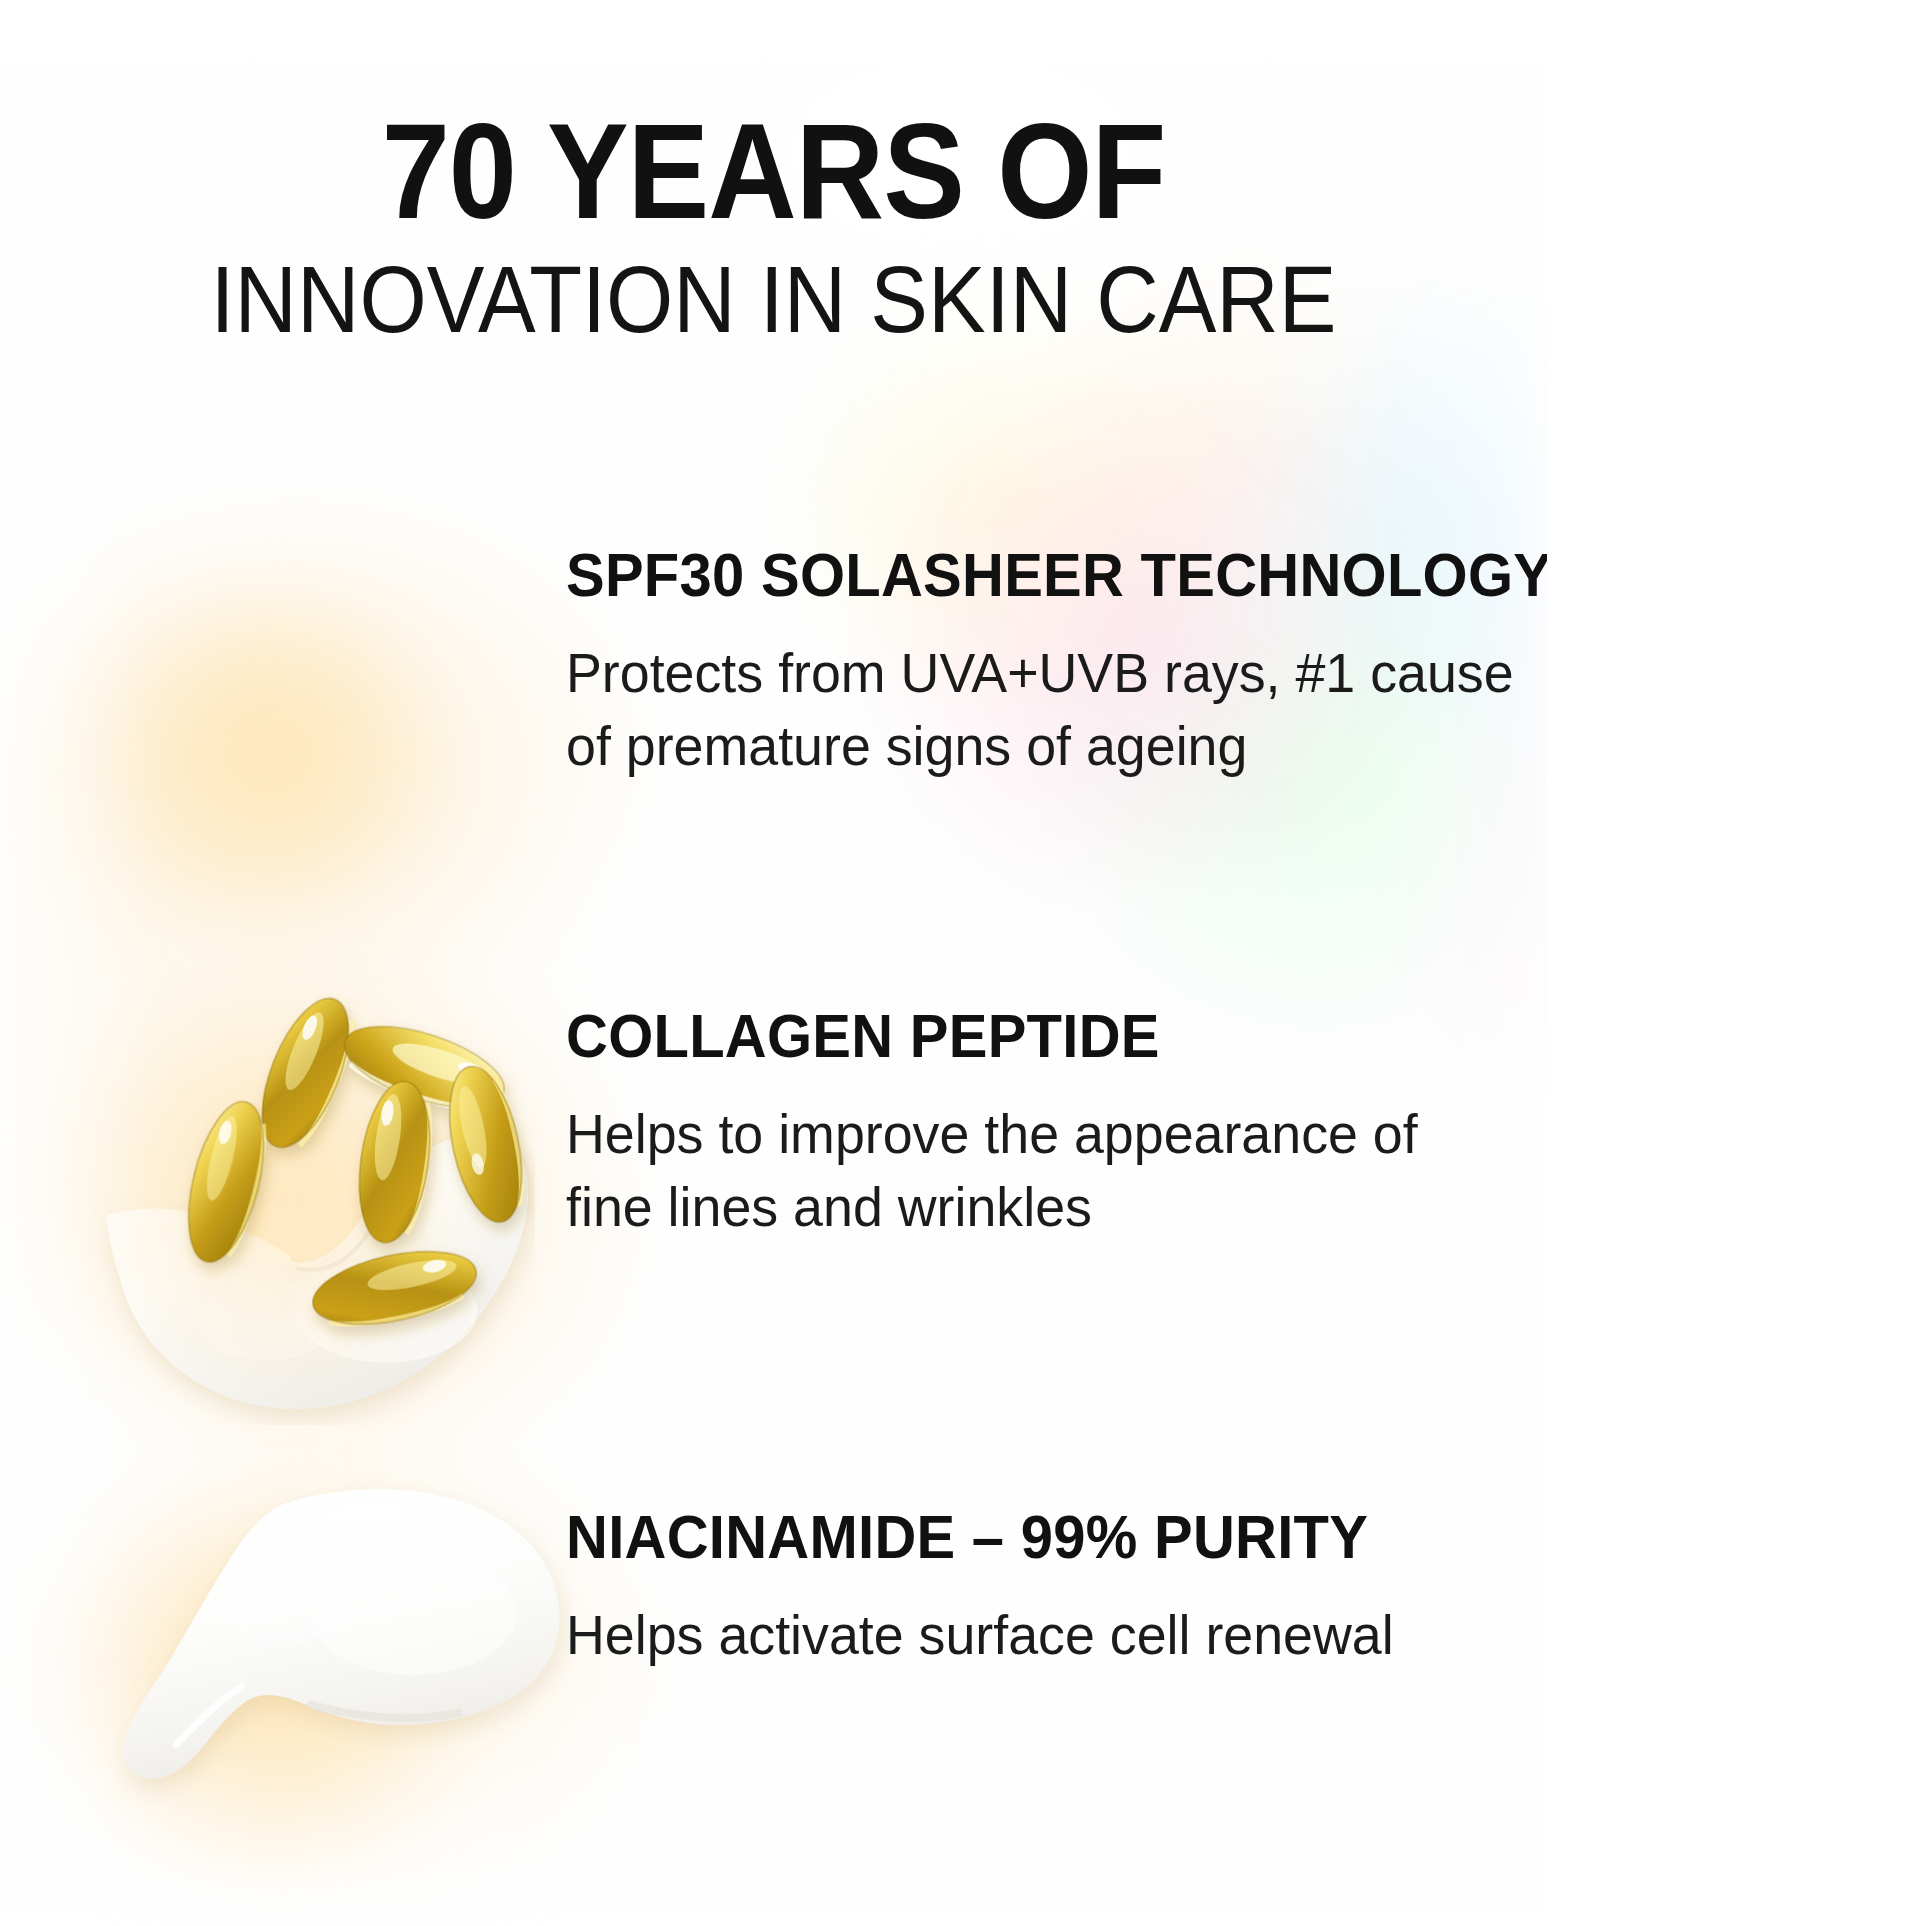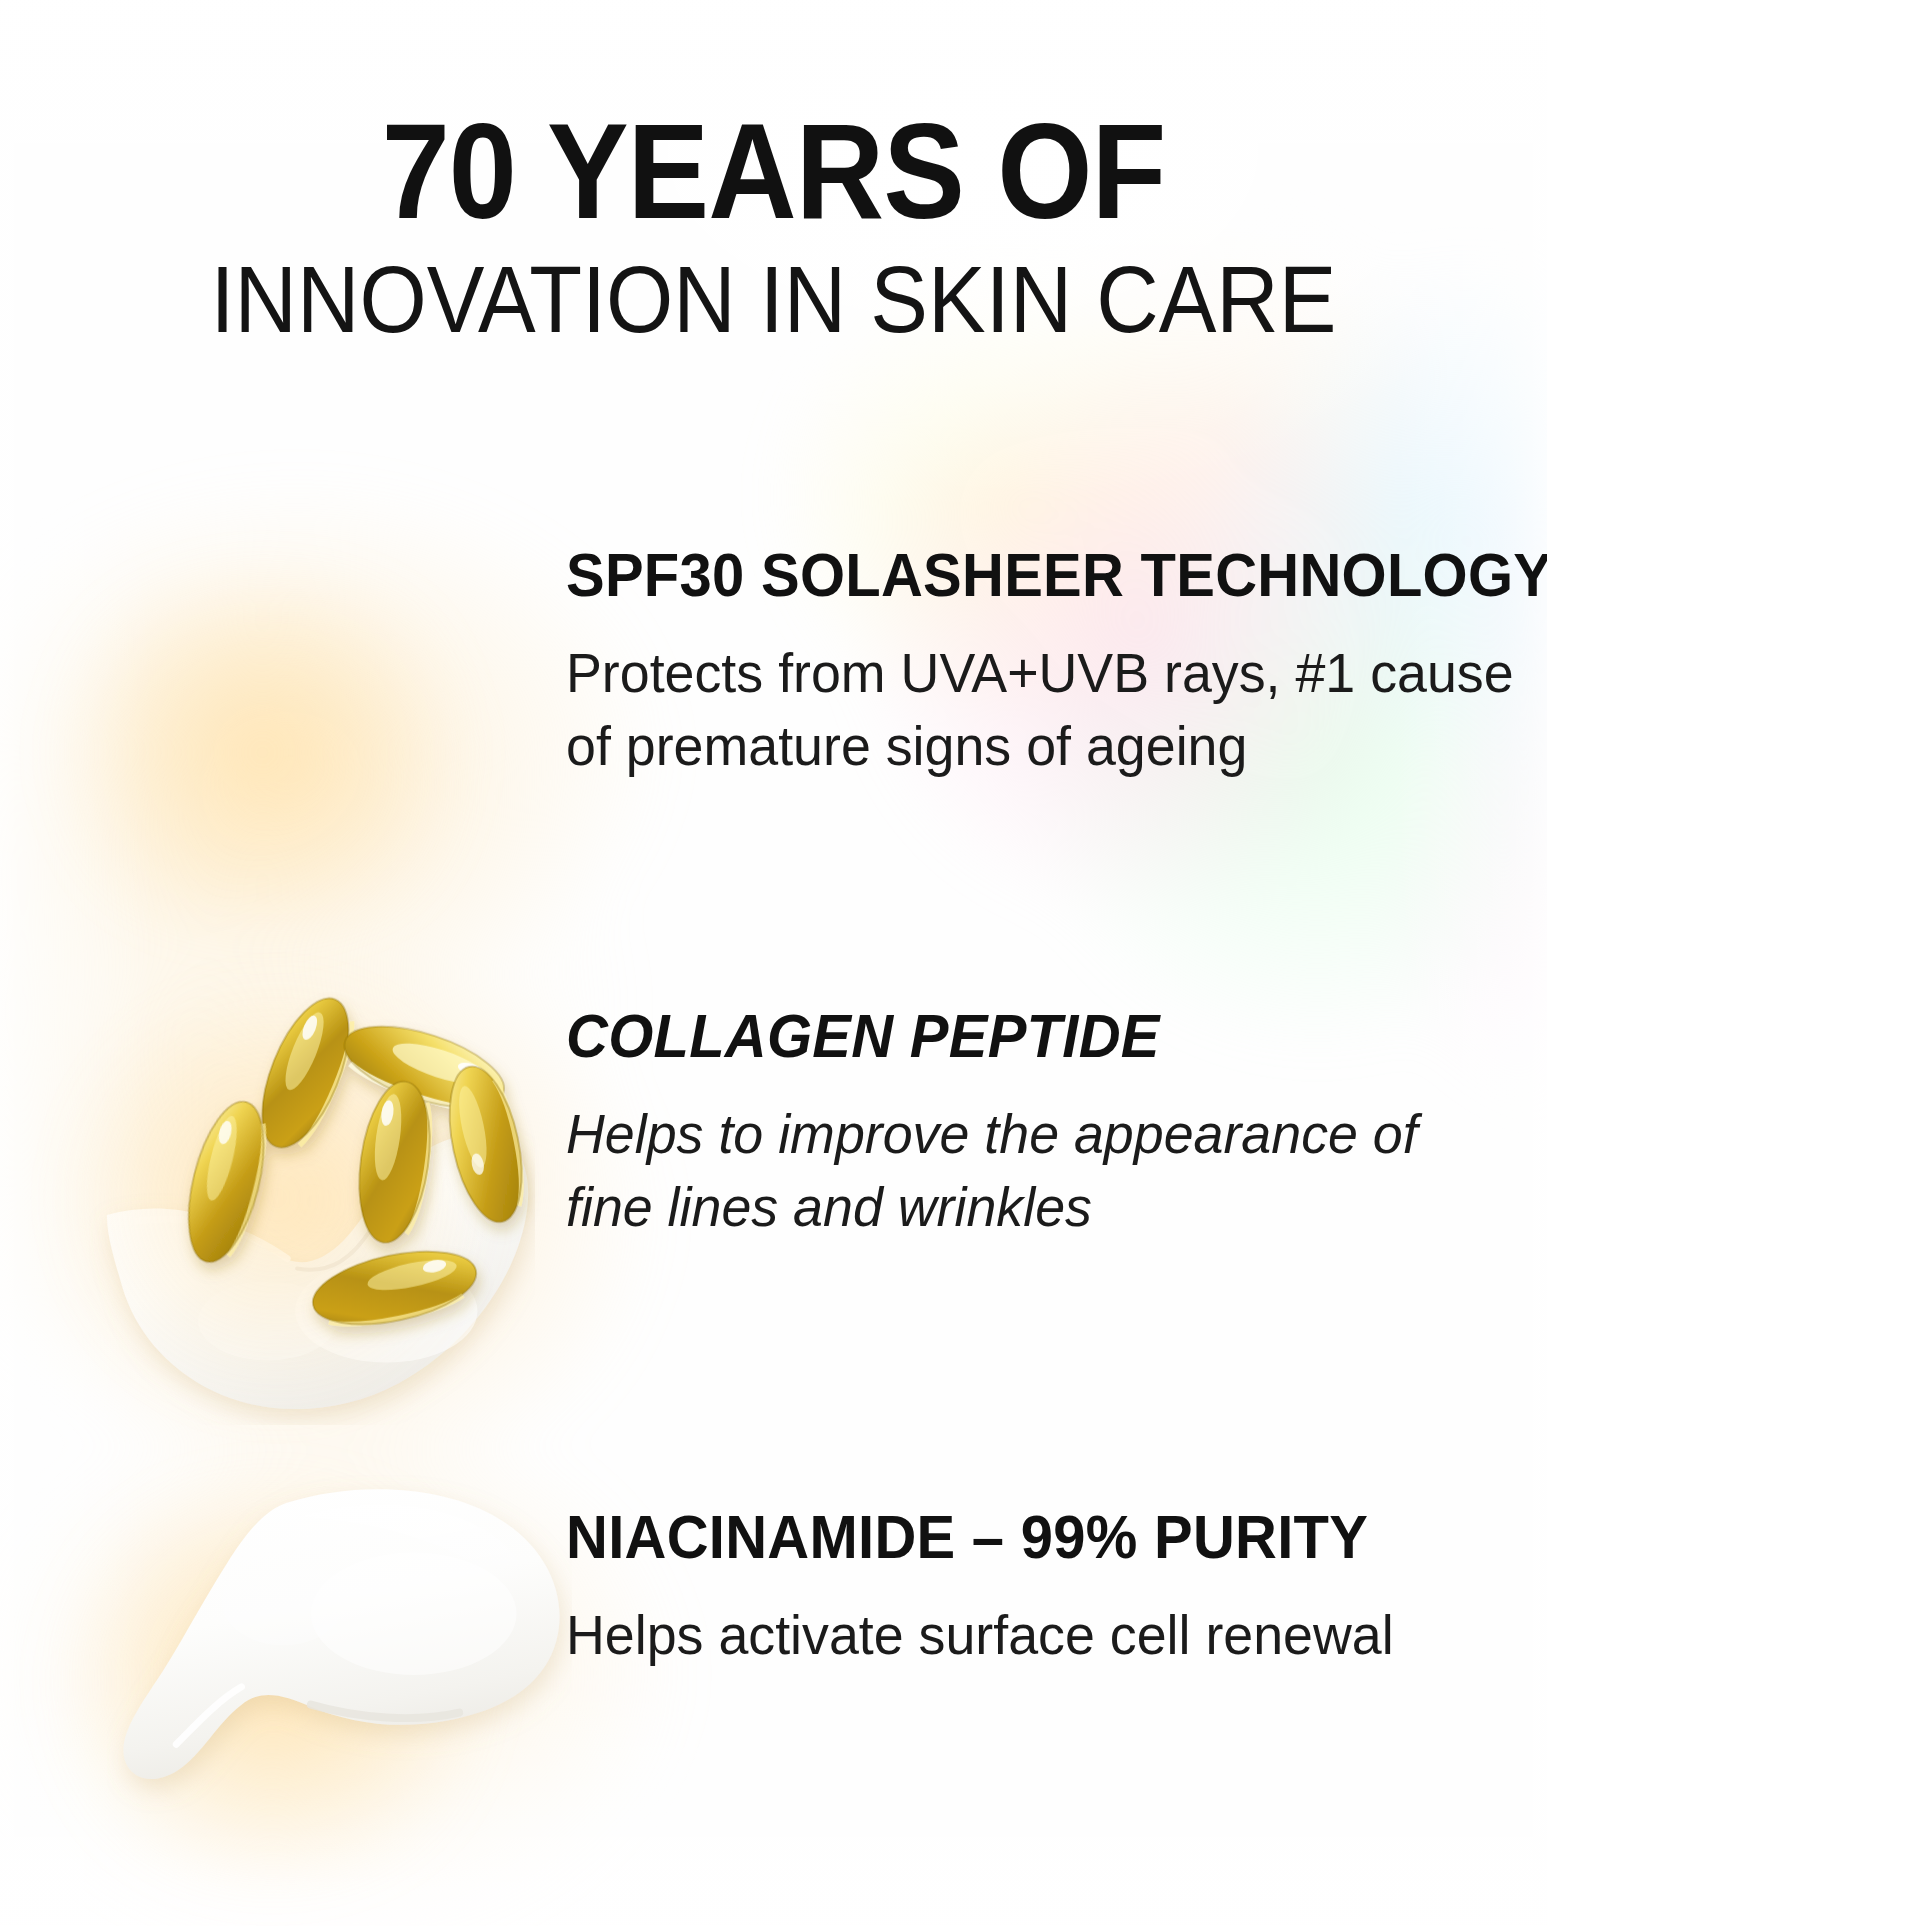--- a/index.html
+++ b/index.html
@@ -169,21 +169,21 @@
 
       <div class="feature-text" style="top:-6px;">
         <h3 class="feature-title">SPF30 SOLASHEER TECHNOLOGY</h3>
         <p class="feature-body">
           <span>Protects from UVA+UVB rays, #1 cause</span>
           <span>of premature signs of ageing</span>
         </p>
       </div>
     </div>
 
-    <div class="feature" style="top:1010px;height:376px;font-style:italic;">
+    <div class="feature" style="top:1010px;height:376px;">
 
       <div class="feature-visual">
         <div class="glow" style="left:59px;top:-30px;width:436px;height:436px;opacity:.75;"></div>
         <svg class="capsules" style="top:-54px;" viewBox="0 0 420 420">
           <defs>
             <linearGradient id="cap" x1="0" y1="0" x2="1" y2="1">
               <stop offset="0" stop-color="#f6e27c"></stop>
               <stop offset="0.18" stop-color="#e8c93f"></stop>
               <stop offset="0.48" stop-color="#b89212"></stop>
               <stop offset="0.78" stop-color="#caa017"></stop>

